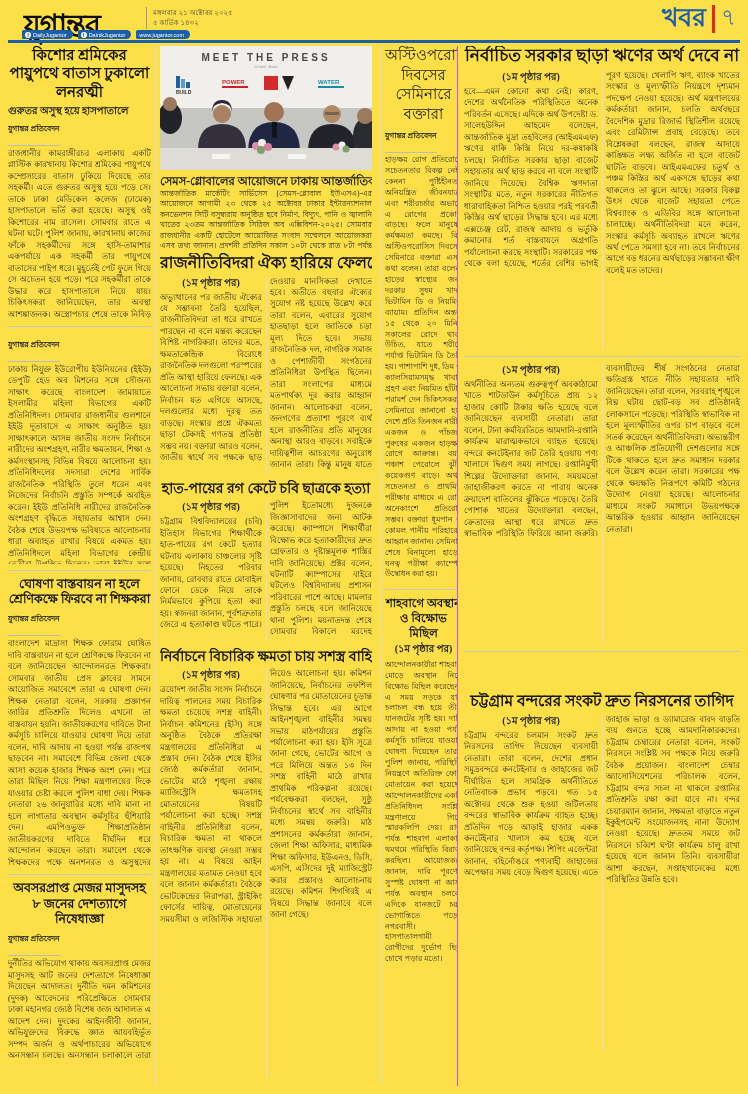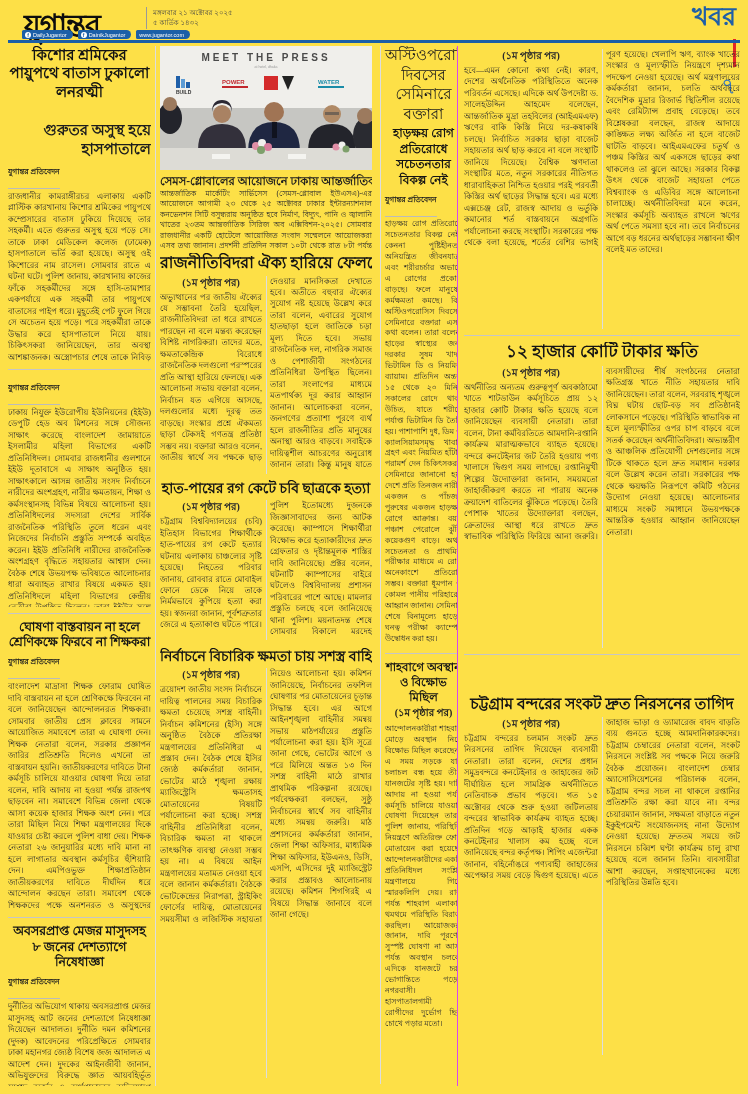--- a/index.html
+++ b/index.html
@@ -8,39 +8,39 @@
   .page { position:relative; width:748px; height:1094px; margin:0 auto; background:#fde047; color:#1d1d1d; overflow:hidden; }
 
   
   .masthead { position:absolute; left:8px; right:8px; top:3px; height:36px; }
   .logo { position:absolute; left:16px; top:0px; font-size:29px; font-weight:bold; letter-spacing:-1px; color:#0d0d0d; transform:scaleY(1.05); }
   .mast-divider { position:absolute; left:138px; top:4px; width:1px; height:22px; background:#999; }
   .dateblock { position:absolute; left:145px; top:5px; font-size:7px; line-height:1.45; color:#444; font-family:"Liberation Sans",sans-serif; }
   .badges { position:absolute; left:14px; top:27px; display:flex; gap:5px; }
   .badge { display:flex; align-items:center; gap:2px; background:#1b5fa7; color:#fff; font-size:5.5px; font-family:"Liberation Sans",sans-serif; padding:1px 6px 1px 3px; border-radius:2px 6px 6px 2px; height:9px; }
   .badge .f { display:inline-block; width:6px; height:6px; border-radius:50%; background:#fff; color:#1b5fa7; font-weight:bold; font-size:5px; line-height:6px; text-align:center; }
-  .section-wrap { position:absolute; right:4px; top:0; display:flex; align-items:flex-end; gap:6px;flex-direction:column; }
+  .section-wrap { position:absolute; right:4px; top:0; display:flex; align-items:center; gap:6px; }
   .section-name { font-size:25px; font-weight:bold; color:#1f5fa8; line-height:1.1; }
   .red-bar { width:3px; height:28px; background:#e32726; margin-top:2px; }
   .page-num { font-size:23px; color:#3a7abd; line-height:1.2; }
   .blue-rule { position:absolute; left:8px; right:8px; top:40px; height:3px; background:#1b5fa7; }
 
   
   .hl { font-weight:bold; text-align:center; color:#141414; line-height:1.22; }
   .byline { font-size:7.5px; font-weight:bold; margin:3px 0 2px 0; border-bottom:1px solid #bbb; display:inline-block; padding-bottom:10px; }
   .body-txt { font-size:8.2px; line-height:1.4; text-align:justify; color:#2a2a2a; overflow:hidden; }
   .cols2 { column-count:2; column-gap:8px; column-rule:1px solid #ddd; }
   .cont { font-size:10px; font-weight:bold; text-align:center; margin-bottom:2px; }
   .hdiv { border:0; border-top:1px solid #c6c6c6; margin:6px 0; }
 
   
   .col1 { position:absolute; left:8px; top:46px; width:143px; height:1040px; overflow:hidden; }
   .col1 .hl-big { font-size:15px; }
   .col1 .hl-mid { font-size:12.5px; }
-  .col1 .sub { font-size:15px; font-weight:bold; text-align:right; margin-top:20px; line-height:1.3; }
+  .col1 .sub { font-size:10px; font-weight:bold; text-align:left; margin-top:3px; line-height:1.3; }
 
   
   .mid { position:absolute; left:155px; top:46px; width:303px; height:1040px; border-left:1px solid #ddd; border-right:1px solid #d946ef; padding:0 4px; overflow:hidden; }
   .mid-inner { position:relative; width:100%; height:100%; }
   .photo { position:absolute; left:0; top:0; width:212px; height:124px; background:#c9c9c5; }
   .photo svg { display:block; width:100%; height:100%; }
   .cap-title { position:absolute; left:0; top:127px; width:212px; font-size:11.5px; font-weight:bold; white-space:nowrap; overflow:hidden; }
   .cap-body { position:absolute; left:0; top:143px; width:212px; height:60px; font-size:7.6px; line-height:1.38; text-align:justify; color:#2a2a2a; overflow:hidden; }
   .art-rajniti { position:absolute; left:0; top:207px; width:212px; }
   .art-rajniti .hl { font-size:16px; white-space:nowrap; overflow:hidden; }
@@ -201,45 +201,44 @@
         <h2 class="hl">নির্বাচনে বিচারিক ক্ষমতা চায় সশস্ত্র বাহিনী</h2>
         <div class="body-txt cols2">
           <div class="cont">(১ম পৃষ্ঠার পর)</div>
           <span>ত্রয়োদশ জাতীয় সংসদ নির্বাচনে দায়িত্ব পালনের সময় বিচারিক ক্ষমতা চেয়েছে সশস্ত্র বাহিনী। নির্বাচন কমিশনের (ইসি) সঙ্গে অনুষ্ঠিত বৈঠকে প্রতিরক্ষা মন্ত্রণালয়ের প্রতিনিধিরা এ প্রস্তাব দেন। বৈঠক শেষে ইসির জ্যেষ্ঠ কর্মকর্তারা জানান, ভোটের মাঠে শৃঙ্খলা রক্ষায় ম্যাজিস্ট্রেসি ক্ষমতাসহ মোতায়েনের বিষয়টি পর্যালোচনা করা হচ্ছে। সশস্ত্র বাহিনীর প্রতিনিধিরা বলেন, বিচারিক ক্ষমতা না থাকলে তাৎক্ষণিক ব্যবস্থা নেওয়া সম্ভব হয় না। এ বিষয়ে আইন মন্ত্রণালয়ের মতামত নেওয়া হবে বলে জানান কর্মকর্তারা। বৈঠকে ভোটকেন্দ্রের নিরাপত্তা, স্ট্রাইকিং ফোর্সের দায়িত্ব, মোতায়েনের সময়সীমা ও লজিস্টিক সহায়তা নিয়েও আলোচনা হয়। কমিশন জানিয়েছে, নির্বাচনের তফশিল ঘোষণার পর মোতায়েনের চূড়ান্ত সিদ্ধান্ত হবে। এর আগে আইনশৃঙ্খলা বাহিনীর সমন্বয় সভায় মাঠপর্যায়ের প্রস্তুতি পর্যালোচনা করা হয়। ইসি সূত্রে জানা গেছে, ভোটের আগে ও পরে মিলিয়ে অন্তত ১৩ দিন সশস্ত্র বাহিনী মাঠে রাখার প্রাথমিক পরিকল্পনা রয়েছে। পর্যবেক্ষকরা বলছেন, সুষ্ঠু নির্বাচনের স্বার্থে সব বাহিনীর মধ্যে সমন্বয় জরুরি। মাঠ প্রশাসনের কর্মকর্তারা জানান, জেলা শিক্ষা অফিসার, মাধ্যমিক শিক্ষা অফিসার, ইউএনও, ডিসি, এসপি, এসিদের দুই ম্যাজিস্ট্রেট করার প্রস্তাবও আলোচনায় রয়েছে। কমিশন শিগগিরই এ বিষয়ে সিদ্ধান্ত জানাবে বলে জানা গেছে।</span>
         </div>
       </article>
 
       <div class="midright">
         <article>
           <div class="kicker">অস্টিওপরোসিস দিবসের সেমিনারে বক্তারা</div>
-          <h2 class="hl hl-har">হাড়ক্ষয় রোগ প্রতিরোধে সচেতনতার বিকল্প নেই</h2>
           <div class="byline">যুগান্তর প্রতিবেদন</div>
           <div class="body-txt body-har">হাড়ক্ষয় রোগ প্রতিরোধে সচেতনতার বিকল্প নেই। কেননা পুষ্টিহীনতা, অনিয়ন্ত্রিত জীবনযাত্রা এবং শরীরচর্চার অভাবে এ রোগের প্রকোপ বাড়ছে। ফলে মানুষের কর্মক্ষমতা কমছে। বিশ্ব অস্টিওপরোসিস দিবসের সেমিনারে বক্তারা এসব কথা বলেন। তারা বলেন, হাড়ের স্বাস্থ্যের জন্য দরকার সুষম খাদ্য, ভিটামিন ডি ও নিয়মিত ব্যায়াম। প্রতিদিন অন্তত ১৫ থেকে ২০ মিনিট সকালের রোদে থাকা উচিত, যাতে শরীরে পর্যাপ্ত ভিটামিন ডি তৈরি হয়। পাশাপাশি দুধ, ডিম ও ক্যালসিয়ামসমৃদ্ধ খাবার গ্রহণ এবং নিয়মিত হাঁটার পরামর্শ দেন চিকিৎসকরা। সেমিনারে জানানো হয়, দেশে প্রতি তিনজন নারীর একজন ও পাঁচজন পুরুষের একজন হাড়ক্ষয় রোগে আক্রান্ত। বয়স পঞ্চাশ পেরোলে ঝুঁকি কয়েকগুণ বাড়ে। অথচ সচেতনতা ও প্রাথমিক পরীক্ষার মাধ্যমে এ রোগ অনেকাংশে প্রতিরোধ সম্ভব। বক্তারা ধূমপান ও কোমল পানীয় পরিহারের আহ্বান জানান। সেমিনার শেষে বিনামূল্যে হাড়ের ঘনত্ব পরীক্ষা ক্যাম্পের উদ্বোধন করা হয়।</div>
         </article>
         <hr class="hdiv">
         <article>
           <h2 class="hl hl-shah">শাহবাগে অবস্থান ও বিক্ষোভ মিছিল</h2>
           <div class="cont">(১ম পৃষ্ঠার পর)</div>
           <div class="body-txt body-shah">আন্দোলনকারীরা শাহবাগ মোড়ে অবস্থান নিয়ে বিক্ষোভ মিছিল করেছেন। এ সময় সড়কে যান চলাচল বন্ধ হয়ে তীব্র যানজটের সৃষ্টি হয়। দাবি আদায় না হওয়া পর্যন্ত কর্মসূচি চালিয়ে যাওয়ার ঘোষণা দিয়েছেন তারা। পুলিশ জানায়, পরিস্থিতি নিয়ন্ত্রণে অতিরিক্ত ফোর্স মোতায়েন করা হয়েছে। আন্দোলনকারীদের একটি প্রতিনিধিদল সংশ্লিষ্ট মন্ত্রণালয়ে গিয়ে স্মারকলিপি দেয়। রাত পর্যন্ত শাহবাগ এলাকায় থমথমে পরিস্থিতি বিরাজ করছিল। আয়োজকরা জানান, দাবি পূরণের সুস্পষ্ট ঘোষণা না আসা পর্যন্ত অবস্থান চলবে। এদিকে যানজটে চরম ভোগান্তিতে পড়েন নগরবাসী। হাসপাতালগামী রোগীদের দুর্ভোগ ছিল চোখে পড়ার মতো।</div>
         </article>
       </div>
 
     </div>
   </div>
 
   <div class="right">
     <article>
+      <h2 class="hl hl-xl">নির্বাচিত সরকার ছাড়া ঋণের অর্থ দেবে না</h2>
       <div class="body-txt cols2 body-nirbachito">
         <div class="cont">(১ম পৃষ্ঠার পর)</div>
         <span>হবে—এমন কোনো কথা নেই। কারণ, দেশের অর্থনৈতিক পরিস্থিতিতে অনেক পরিবর্তন এসেছে। এদিকে অর্থ উপদেষ্টা ড. সালেহউদ্দিন আহমেদ বলেছেন, আন্তর্জাতিক মুদ্রা তহবিলের (আইএমএফ) ঋণের বাকি কিস্তি নিয়ে দর-কষাকষি চলছে। নির্বাচিত সরকার ছাড়া বাজেট সহায়তার অর্থ ছাড় করবে না বলে সংস্থাটি জানিয়ে দিয়েছে। বৈশ্বিক ঋণদাতা সংস্থাটির মতে, নতুন সরকারের নীতিগত ধারাবাহিকতা নিশ্চিত হওয়ার পরই পরবর্তী কিস্তির অর্থ ছাড়ের সিদ্ধান্ত হবে। এর মধ্যে এক্সচেঞ্জ রেট, রাজস্ব আদায় ও ভর্তুকি কমানোর শর্ত বাস্তবায়নে অগ্রগতি পর্যালোচনা করছে সংস্থাটি। সরকারের পক্ষ থেকে বলা হয়েছে, শর্তের বেশির ভাগই পূরণ হয়েছে। খেলাপি ঋণ, ব্যাংক খাতের সংস্কার ও মূল্যস্ফীতি নিয়ন্ত্রণে দৃশ্যমান পদক্ষেপ নেওয়া হয়েছে। অর্থ মন্ত্রণালয়ের কর্মকর্তারা জানান, চলতি অর্থবছরে বৈদেশিক মুদ্রার রিজার্ভ স্থিতিশীল রয়েছে এবং রেমিট্যান্স প্রবাহ বেড়েছে। তবে বিশ্লেষকরা বলছেন, রাজস্ব আদায়ে কাঙ্ক্ষিত লক্ষ্য অর্জিত না হলে বাজেট ঘাটতি বাড়বে। আইএমএফের চতুর্থ ও পঞ্চম কিস্তির অর্থ একসঙ্গে ছাড়ের কথা থাকলেও তা ঝুলে আছে। সরকার বিকল্প উৎস থেকে বাজেট সহায়তা পেতে বিশ্বব্যাংক ও এডিবির সঙ্গে আলোচনা চালাচ্ছে। অর্থনীতিবিদরা মনে করেন, সংস্কার কর্মসূচি অব্যাহত রাখলে ঋণের অর্থ পেতে সমস্যা হবে না। তবে নির্বাচনের আগে বড় ধরনের অর্থছাড়ের সম্ভাবনা ক্ষীণ বলেই মত তাদের।</span>
       </div>
     </article>
     <hr class="hdiv">
     <article>
-      <h2 class="hl hl-xl">১২ হাজার কোটি টাকার ক্ষতি</h2>
       <div class="body-txt cols2 body-hajar">
         <div class="cont">(১ম পৃষ্ঠার পর)</div>
         <span>অর্থনীতির অন্যতম গুরুত্বপূর্ণ অবকাঠামো খাতে শাটডাউন কর্মসূচিতে প্রায় ১২ হাজার কোটি টাকার ক্ষতি হয়েছে বলে জানিয়েছেন ব্যবসায়ী নেতারা। তারা বলেন, টানা কর্মবিরতিতে আমদানি-রপ্তানি কার্যক্রম মারাত্মকভাবে ব্যাহত হয়েছে। বন্দরে কনটেইনার জট তৈরি হওয়ায় পণ্য খালাসে দ্বিগুণ সময় লাগছে। রপ্তানিমুখী শিল্পের উদ্যোক্তারা জানান, সময়মতো জাহাজীকরণ করতে না পারায় অনেক ক্রয়াদেশ বাতিলের ঝুঁকিতে পড়েছে। তৈরি পোশাক খাতের উদ্যোক্তারা বলছেন, ক্রেতাদের আস্থা ধরে রাখতে দ্রুত স্বাভাবিক পরিস্থিতি ফিরিয়ে আনা জরুরি। ব্যবসায়ীদের শীর্ষ সংগঠনের নেতারা ক্ষতিগ্রস্ত খাতে নীতি সহায়তার দাবি জানিয়েছেন। তারা বলেন, সরবরাহ শৃঙ্খলে বিঘ্ন ঘটায় ছোট-বড় সব প্রতিষ্ঠানই লোকসানে পড়েছে। পরিস্থিতি স্বাভাবিক না হলে মূল্যস্ফীতির ওপর চাপ বাড়বে বলে সতর্ক করেছেন অর্থনীতিবিদরা। অভ্যন্তরীণ ও আঞ্চলিক প্রতিযোগী দেশগুলোর সঙ্গে টিকে থাকতে হলে দ্রুত সমাধান দরকার বলে উল্লেখ করেন তারা। সরকারের পক্ষ থেকে ক্ষয়ক্ষতি নিরূপণে কমিটি গঠনের উদ্যোগ নেওয়া হয়েছে। আলোচনার মাধ্যমে সংকট সমাধানে উভয়পক্ষকে আন্তরিক হওয়ার আহ্বান জানিয়েছেন নেতারা।</span>
       </div>
     </article>
     <hr class="hdiv">
     <article>
       <h2 class="hl hl-lg">চট্টগ্রাম বন্দরের সংকট দ্রুত নিরসনের তাগিদ</h2>
       <div class="body-txt cols2 body-ctg">
         <div class="cont">(১ম পৃষ্ঠার পর)</div>

